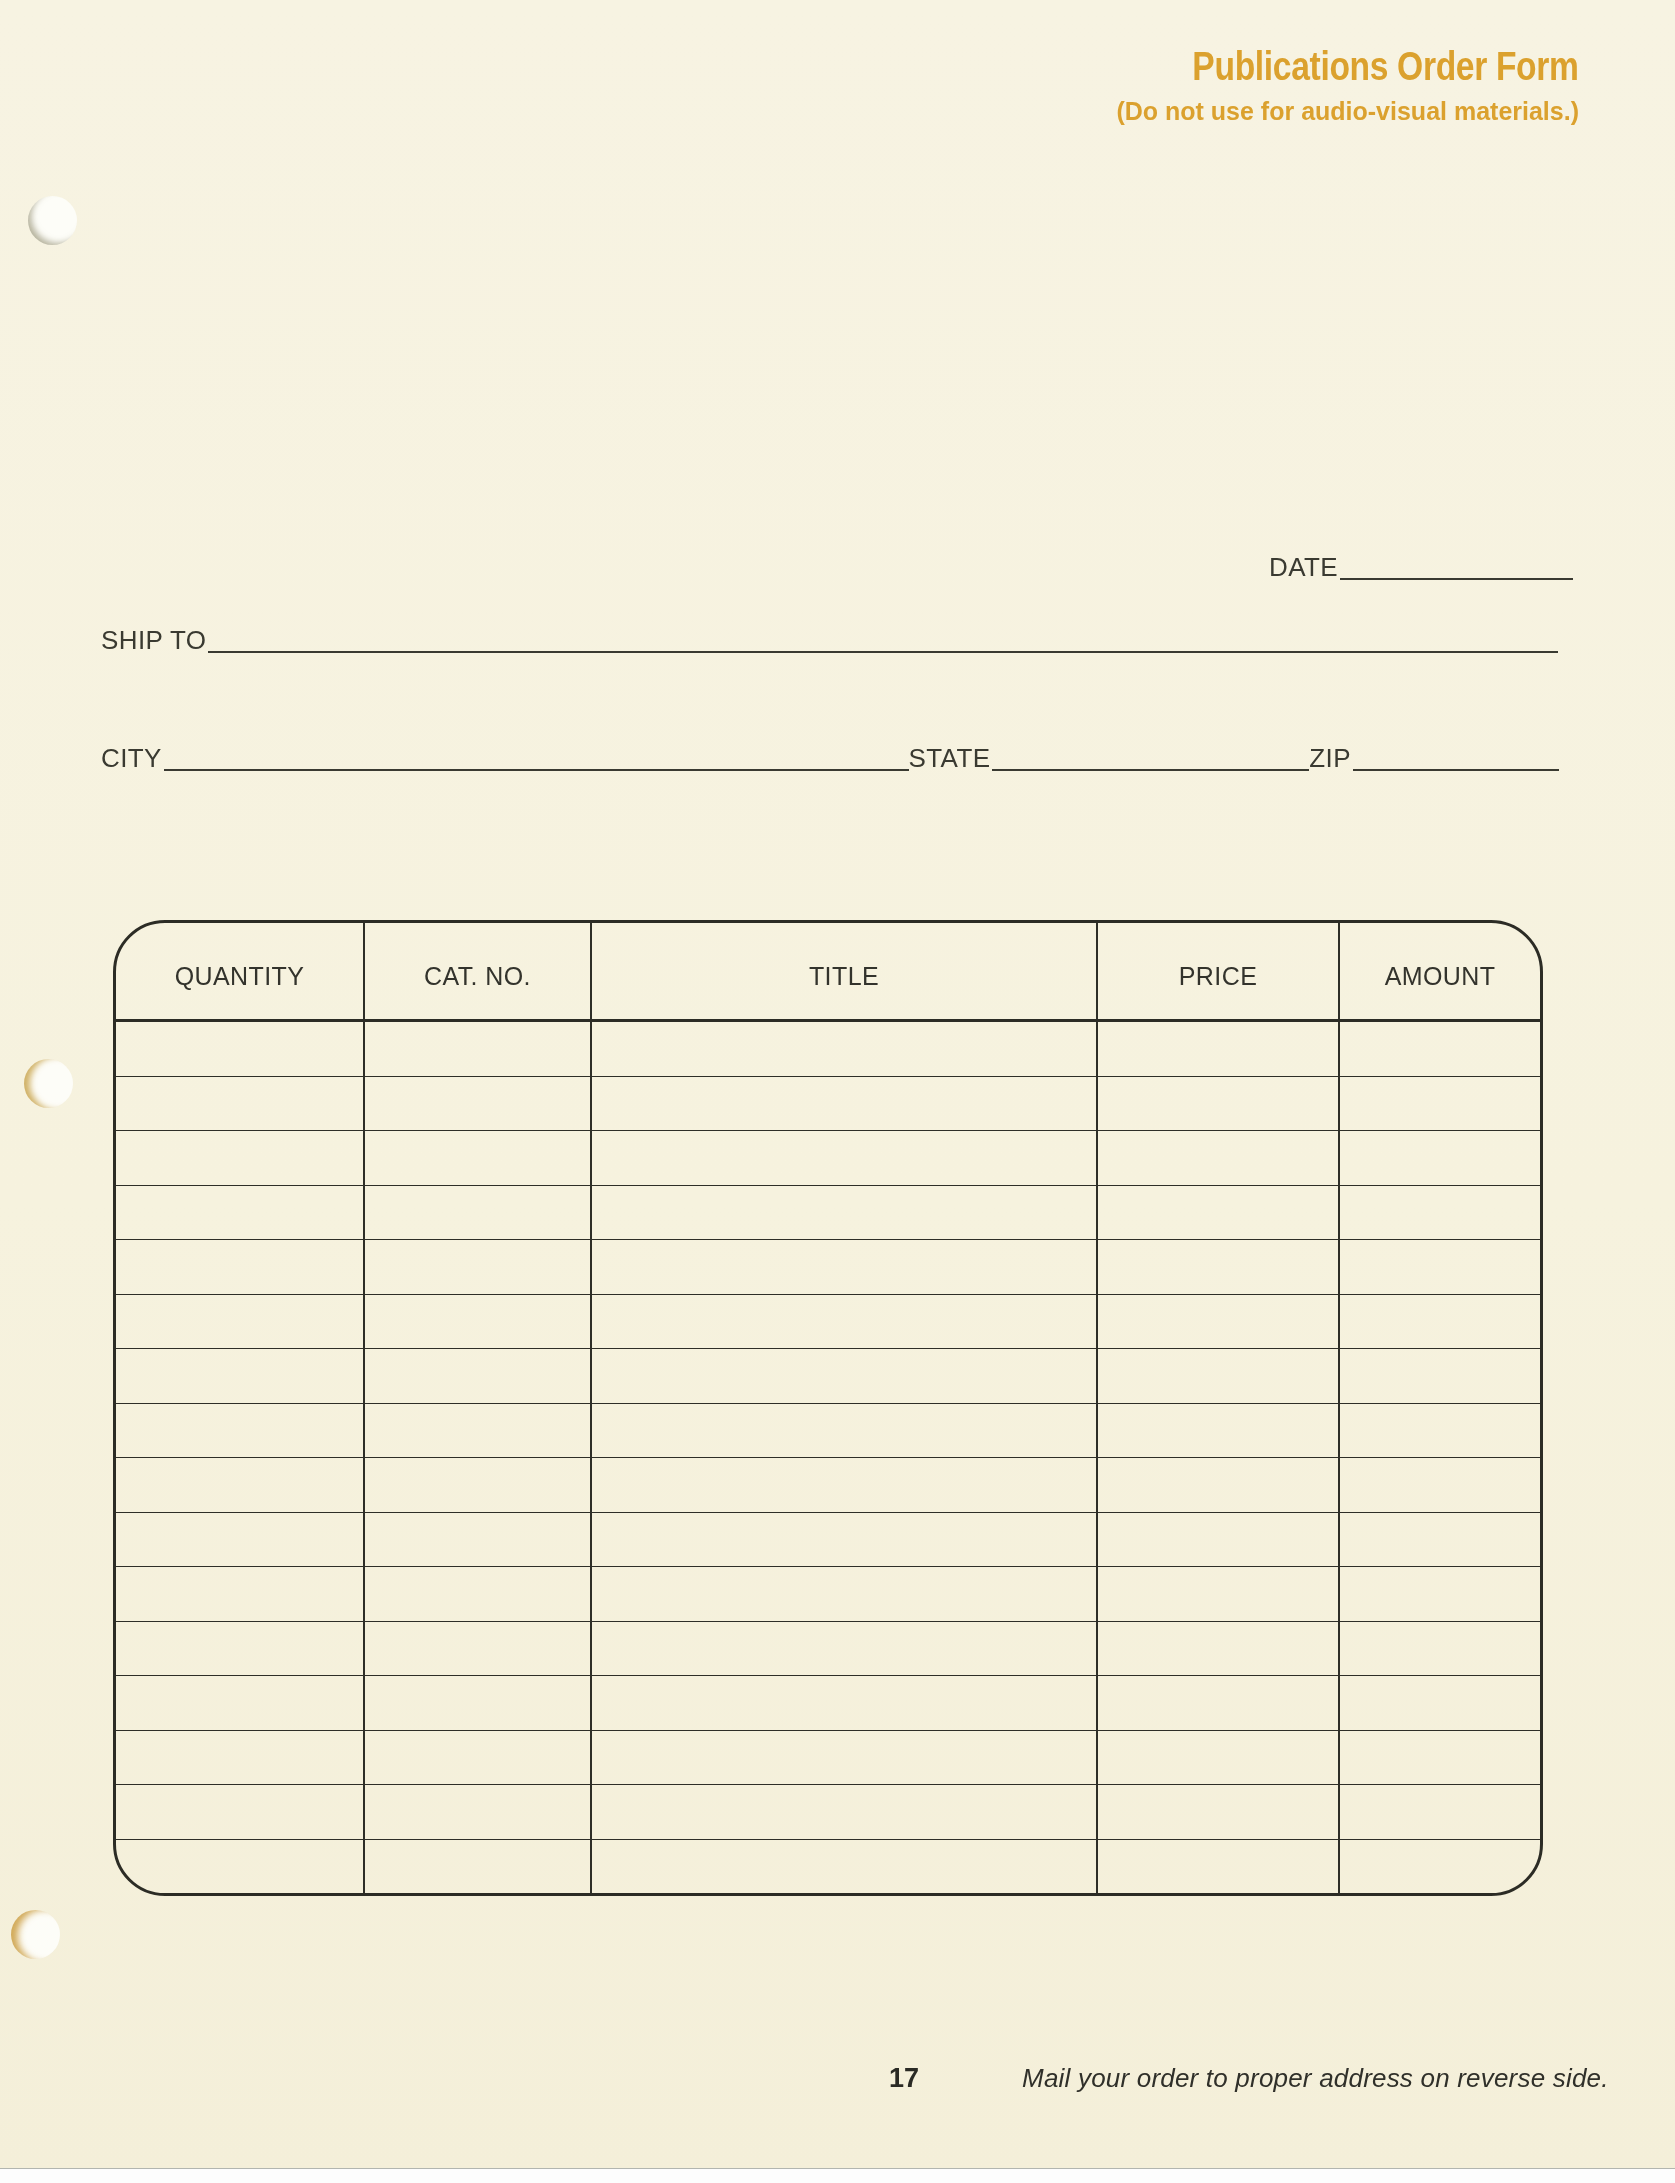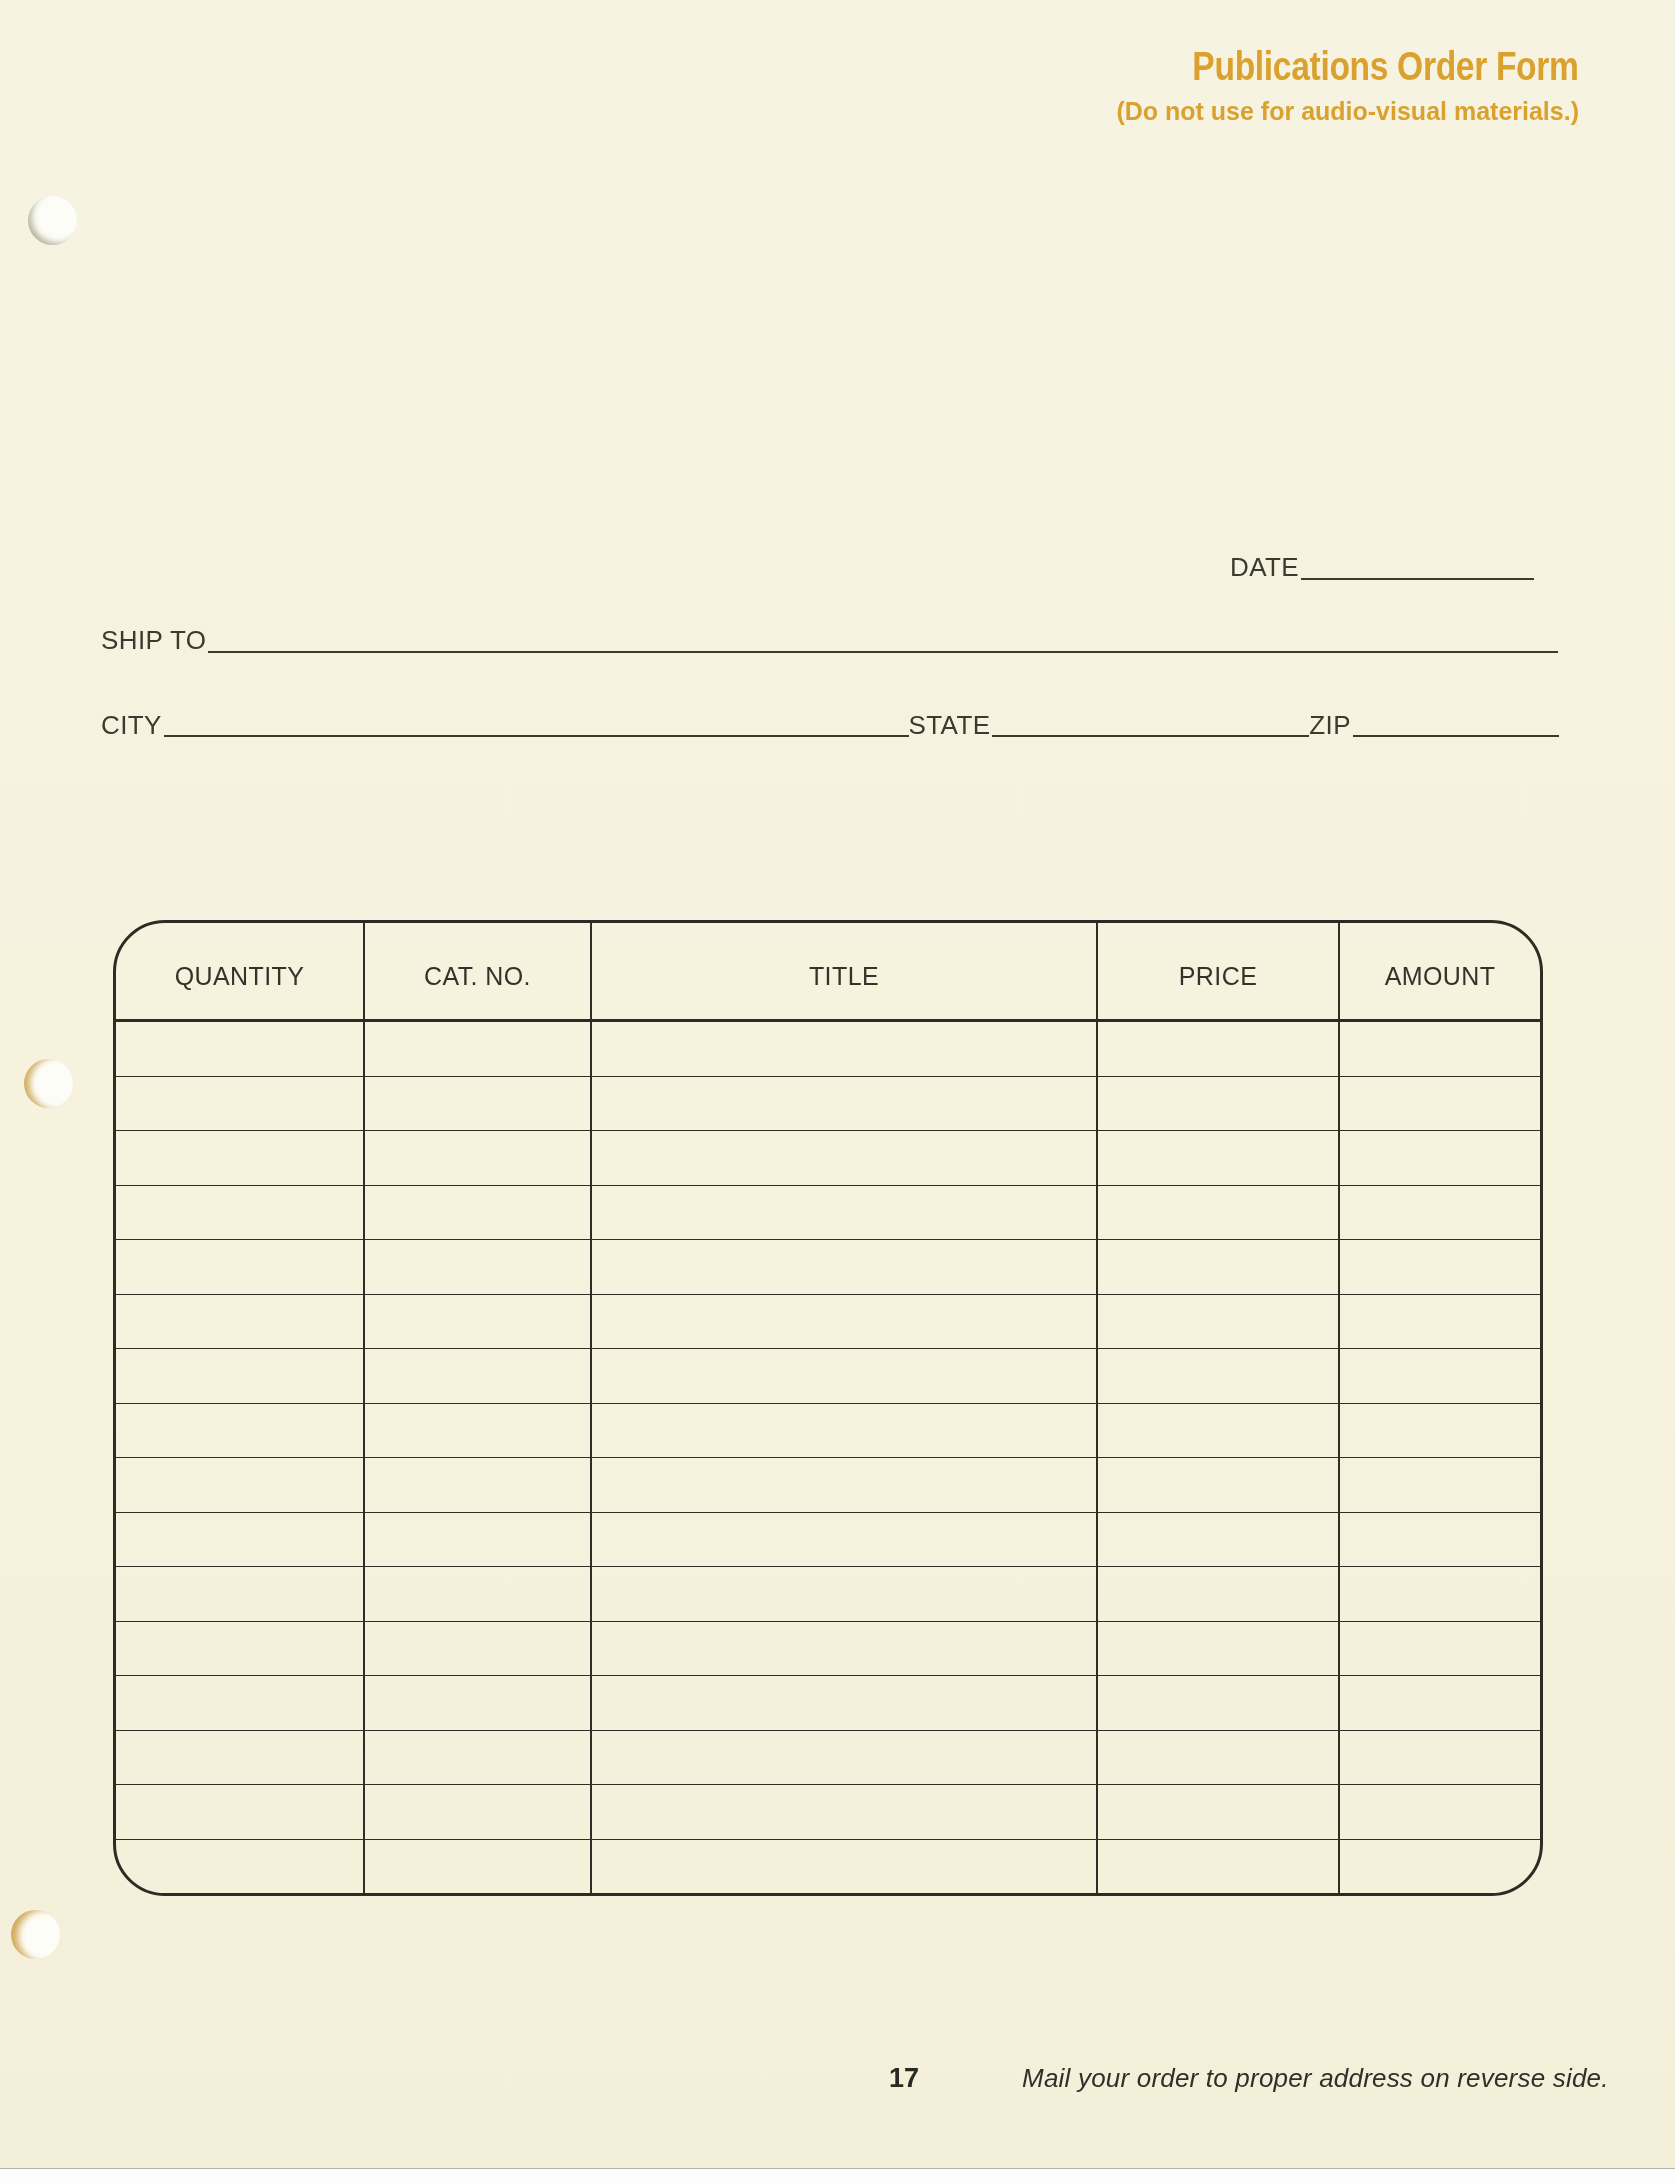--- a/index.html
+++ b/index.html
@@ -75,32 +75,32 @@
 
   <div class="hole hole-1"></div>
   <div class="hole hole-2"></div>
   <div class="hole hole-3"></div>
 
   <div class="masthead">
     <div class="form-title">Publications Order Form</div>
     <div class="form-subtitle">(Do not use for audio-visual materials.)</div>
   </div>
 
-  <div class="frow" style="left:1230px;top:552px;width:304px;align-items:flex-end;">
+  <div class="frow" style="left:1269px;top:552px;width:304px;align-items:flex-end;">
     <span class="flabel">DATE</span>
     <span class="fline grow"></span>
   </div>
 
   <div class="frow" style="left:101px;top:625px;width:1457px;">
     <span class="flabel">SHIP TO</span>
     <span class="fline grow"></span>
   </div>
 
 
-  <div class="frow" style="left:101px;top:710px;width:1458px;align-items:center;">
+  <div class="frow" style="left:101px;top:743px;width:1458px;">
     <span class="flabel">CITY</span>
     <span class="fline" style="flex:888 1 0;"></span>
     <span class="flabel">STATE</span>
     <span class="fline" style="flex:378 1 0;"></span>
     <span class="flabel">ZIP</span>
     <span class="fline" style="flex:246 1 0;"></span>
   </div>
 
 
   <div class="order-table">

